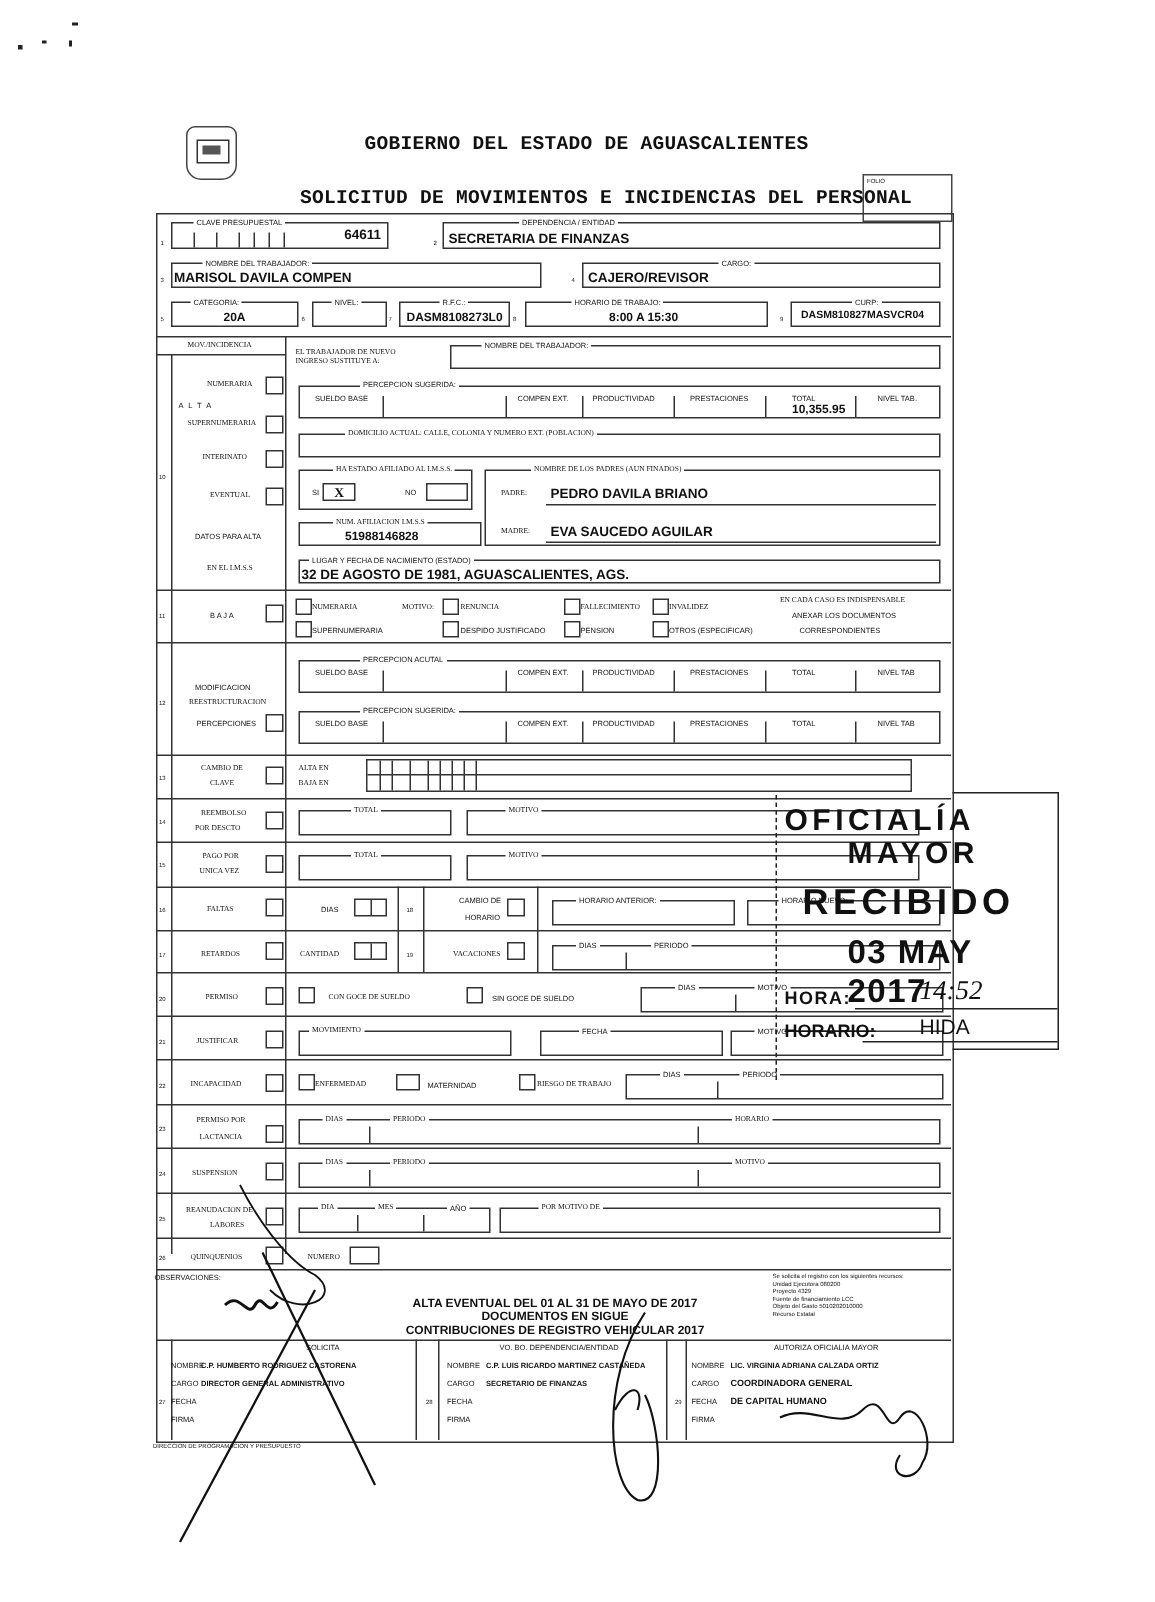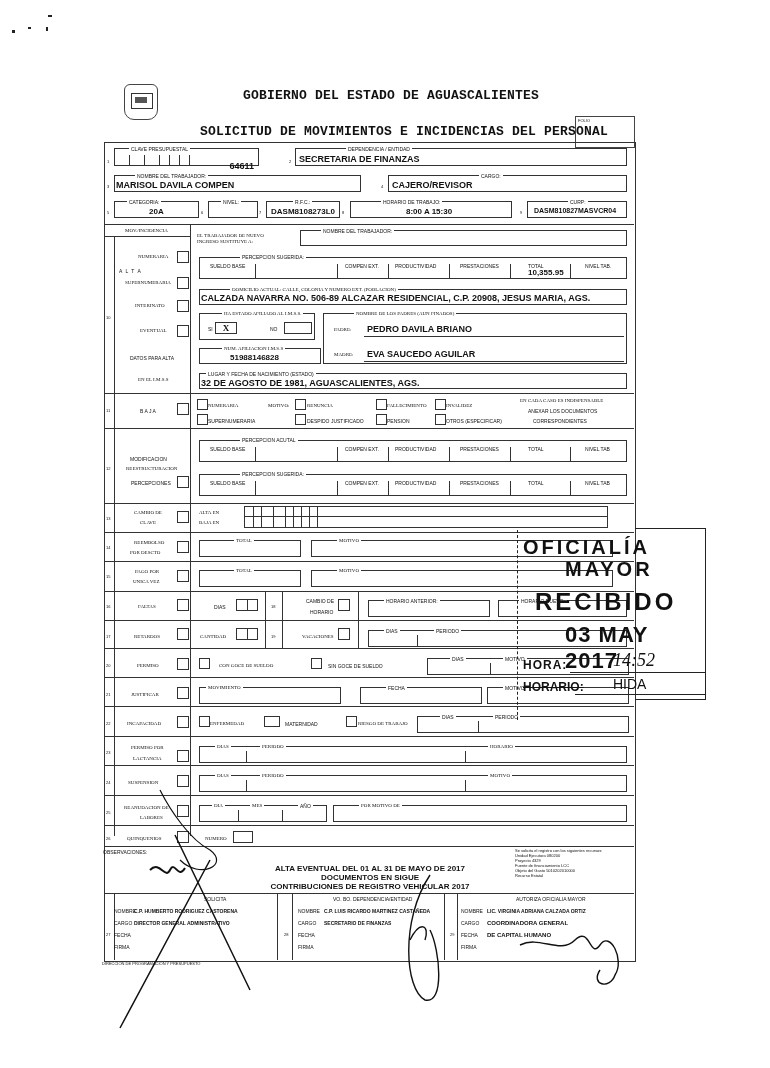--- a/index.html
+++ b/index.html
@@ -50,21 +50,21 @@
 
 <div class="num abs" style="left:107px;top:159px">1</div>
 <div class="box" style="left:114px;top:148px;width:143px;height:16px">
   <span class="lbl" style="left:14px;top:-3px;background:#fff;padding:0 2px">CLAVE PRESUPUESTAL</span>
   <span class="vline" style="left:14px;top:6px;height:10px"></span>
   <span class="vline" style="left:29px;top:6px;height:10px"></span>
   <span class="vline" style="left:44px;top:6px;height:10px"></span>
   <span class="vline" style="left:54px;top:6px;height:10px"></span>
   <span class="vline" style="left:64px;top:6px;height:10px"></span>
   <span class="vline" style="left:74px;top:6px;height:10px"></span>
-  <span class="val" style="right:4px;top:12px">64611</span>
+  <span class="val" style="right:4px;top:2px">64611</span>
 </div>
 <div class="num abs" style="left:289px;top:159px">2</div>
 <div class="box" style="left:295px;top:148px;width:330px;height:16px">
   <span class="lbl" style="left:50px;top:-3px;background:#fff;padding:0 2px">DEPENDENCIA / ENTIDAD</span>
   <span class="val" style="left:3px;top:5px">SECRETARIA DE FINANZAS</span>
 </div>
 
 <div class="num abs" style="left:107px;top:184px">3</div>
 <div class="box" style="left:114px;top:175px;width:245px;height:15px">
   <span class="lbl" style="left:20px;top:-3px;background:#fff;padding:0 2px">NOMBRE DEL TRABAJADOR:</span>
@@ -137,21 +137,20 @@
   <span class="vline" style="left:249px;top:6px;height:14px"></span>
   <span class="lbl" style="left:328px;top:5px">TOTAL</span>
   <span class="vline" style="left:310px;top:6px;height:14px"></span>
   <span class="val" style="left:328px;top:10px;font-size:8px">10,355.95</span>
   <span class="lbl" style="left:385px;top:5px">NIVEL TAB.</span>
   <span class="vline" style="left:370px;top:6px;height:14px"></span>
 </div>
 
 <div class="box" style="left:199px;top:289px;width:426px;height:14px">
   <span class="lbl-s" style="left:30px;top:-3px;background:#fff;padding:0 2px">DOMICILIO ACTUAL: CALLE, COLONIA Y NUMERO EXT. (POBLACION)</span>
-  <span class="val" style="left:1px;top:3px">CALZADA NAVARRA NO. 506-89 ALCAZAR RESIDENCIAL, C.P. 20908, JESUS MARIA, AGS.</span>
 </div>
 
 <div class="box" style="left:199px;top:313px;width:114px;height:25px">
   <span class="lbl-s" style="left:22px;top:-3px;background:#fff;padding:0 2px">HA ESTADO AFILIADO AL I.M.S.S.</span>
   <span class="lbl" style="left:8px;top:12px">SI</span>
   <span class="box" style="left:15px;top:8px;width:20px;height:10px;text-align:center;font-size:9px;font-weight:bold;font-family:'Liberation Serif',serif;line-height:10px">X</span>
   <span class="lbl" style="left:70px;top:12px">NO</span>
   <span class="box" style="left:84px;top:8px;width:26px;height:10px"></span>
 </div>
 

